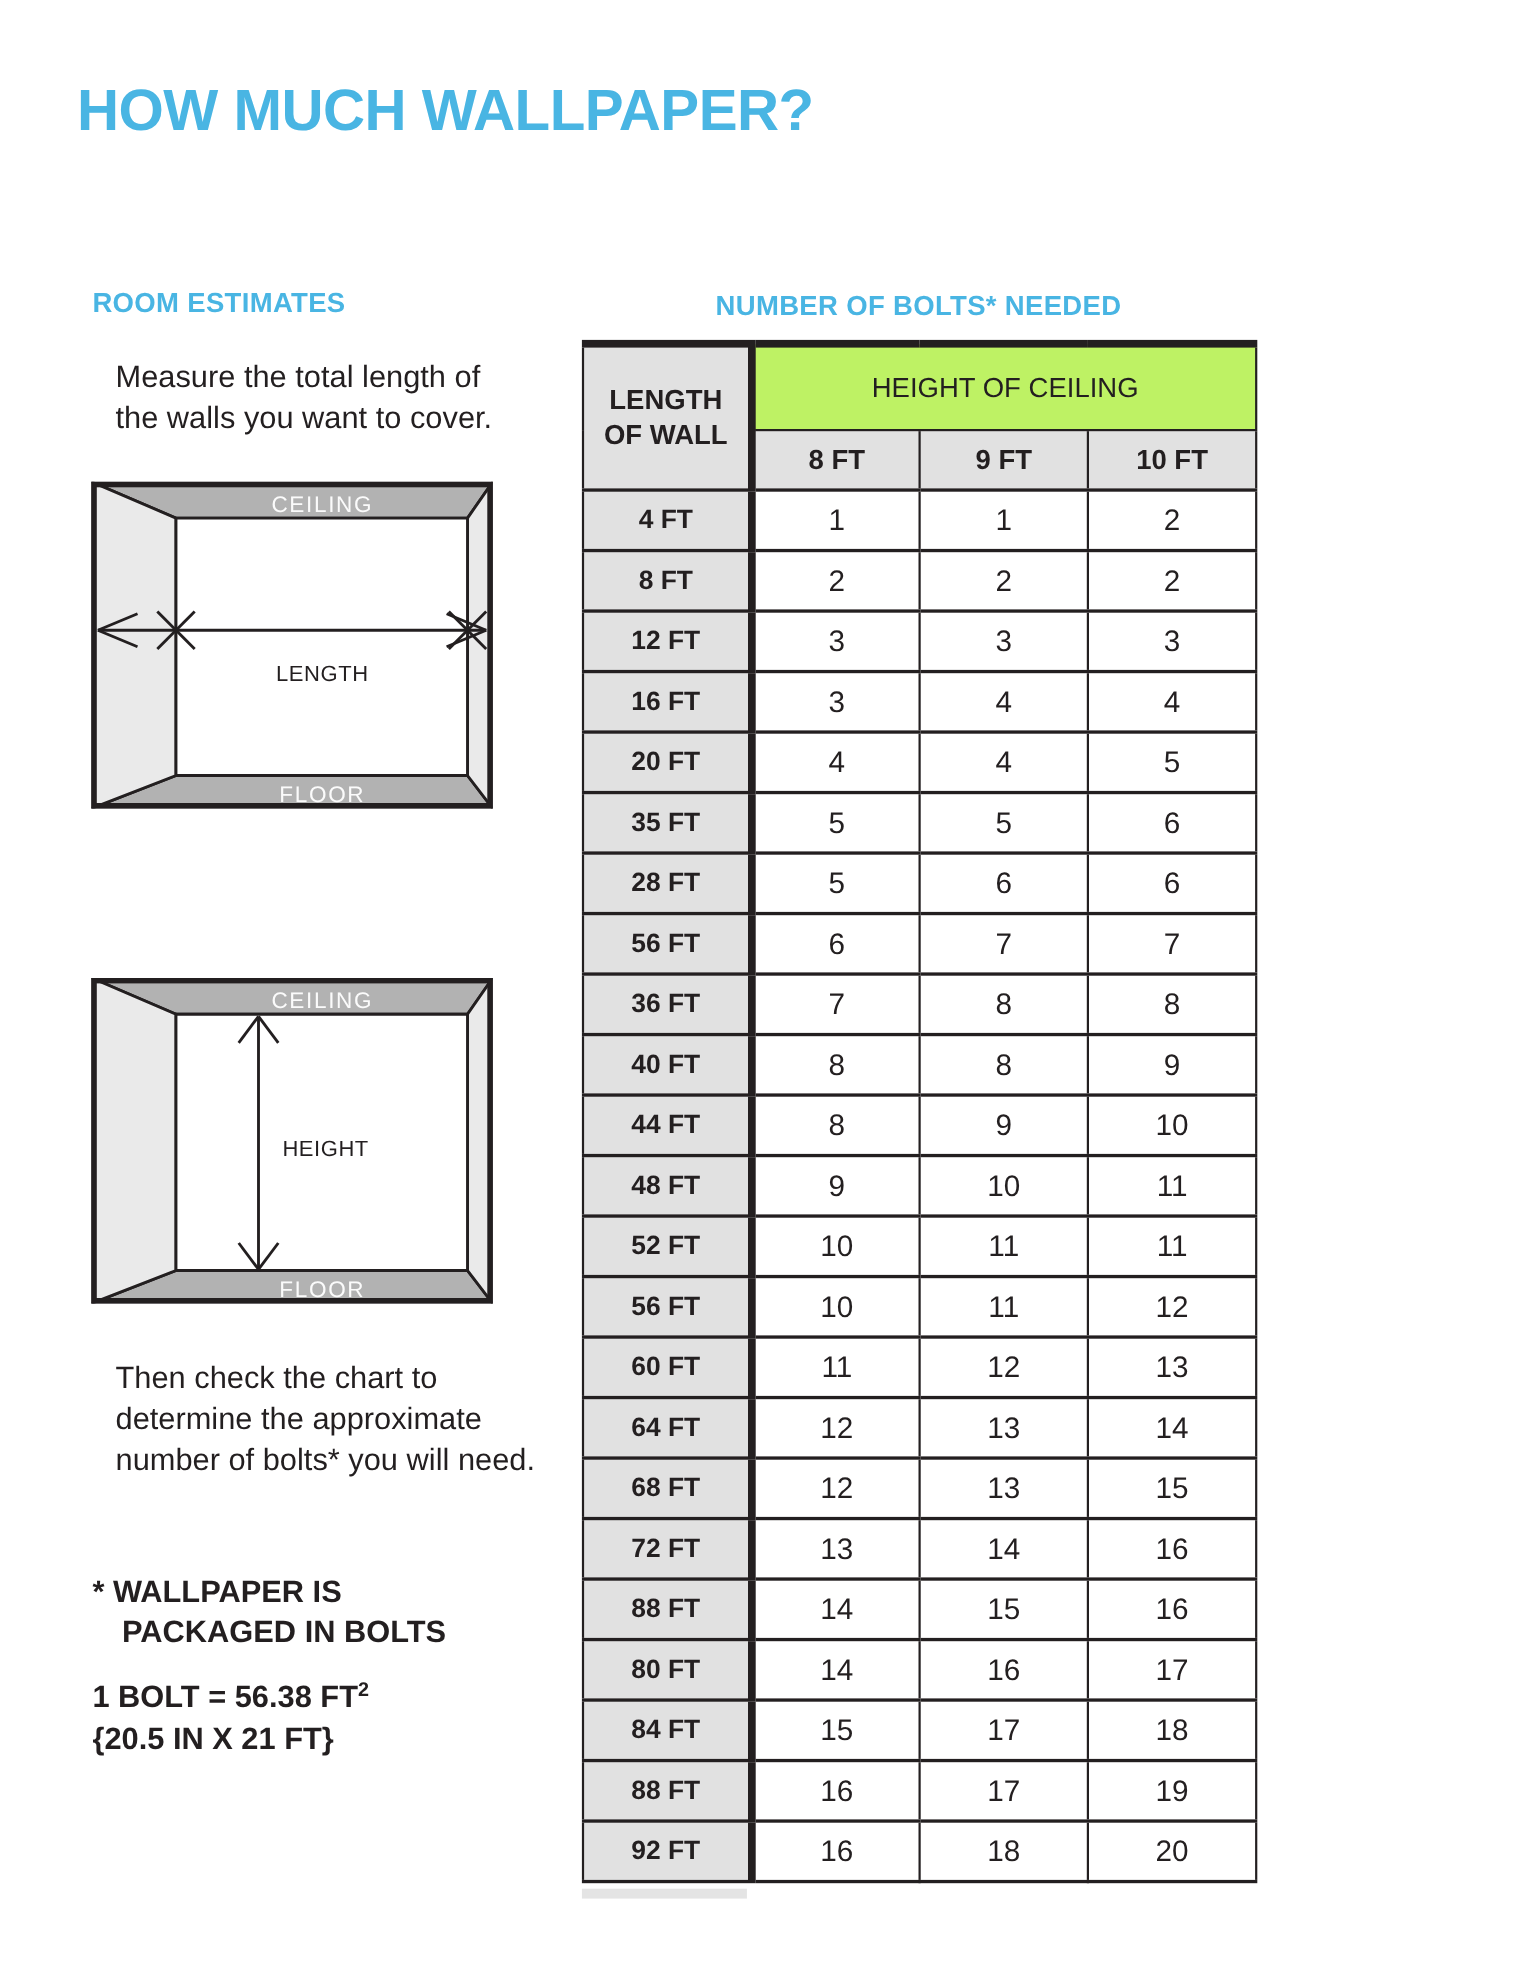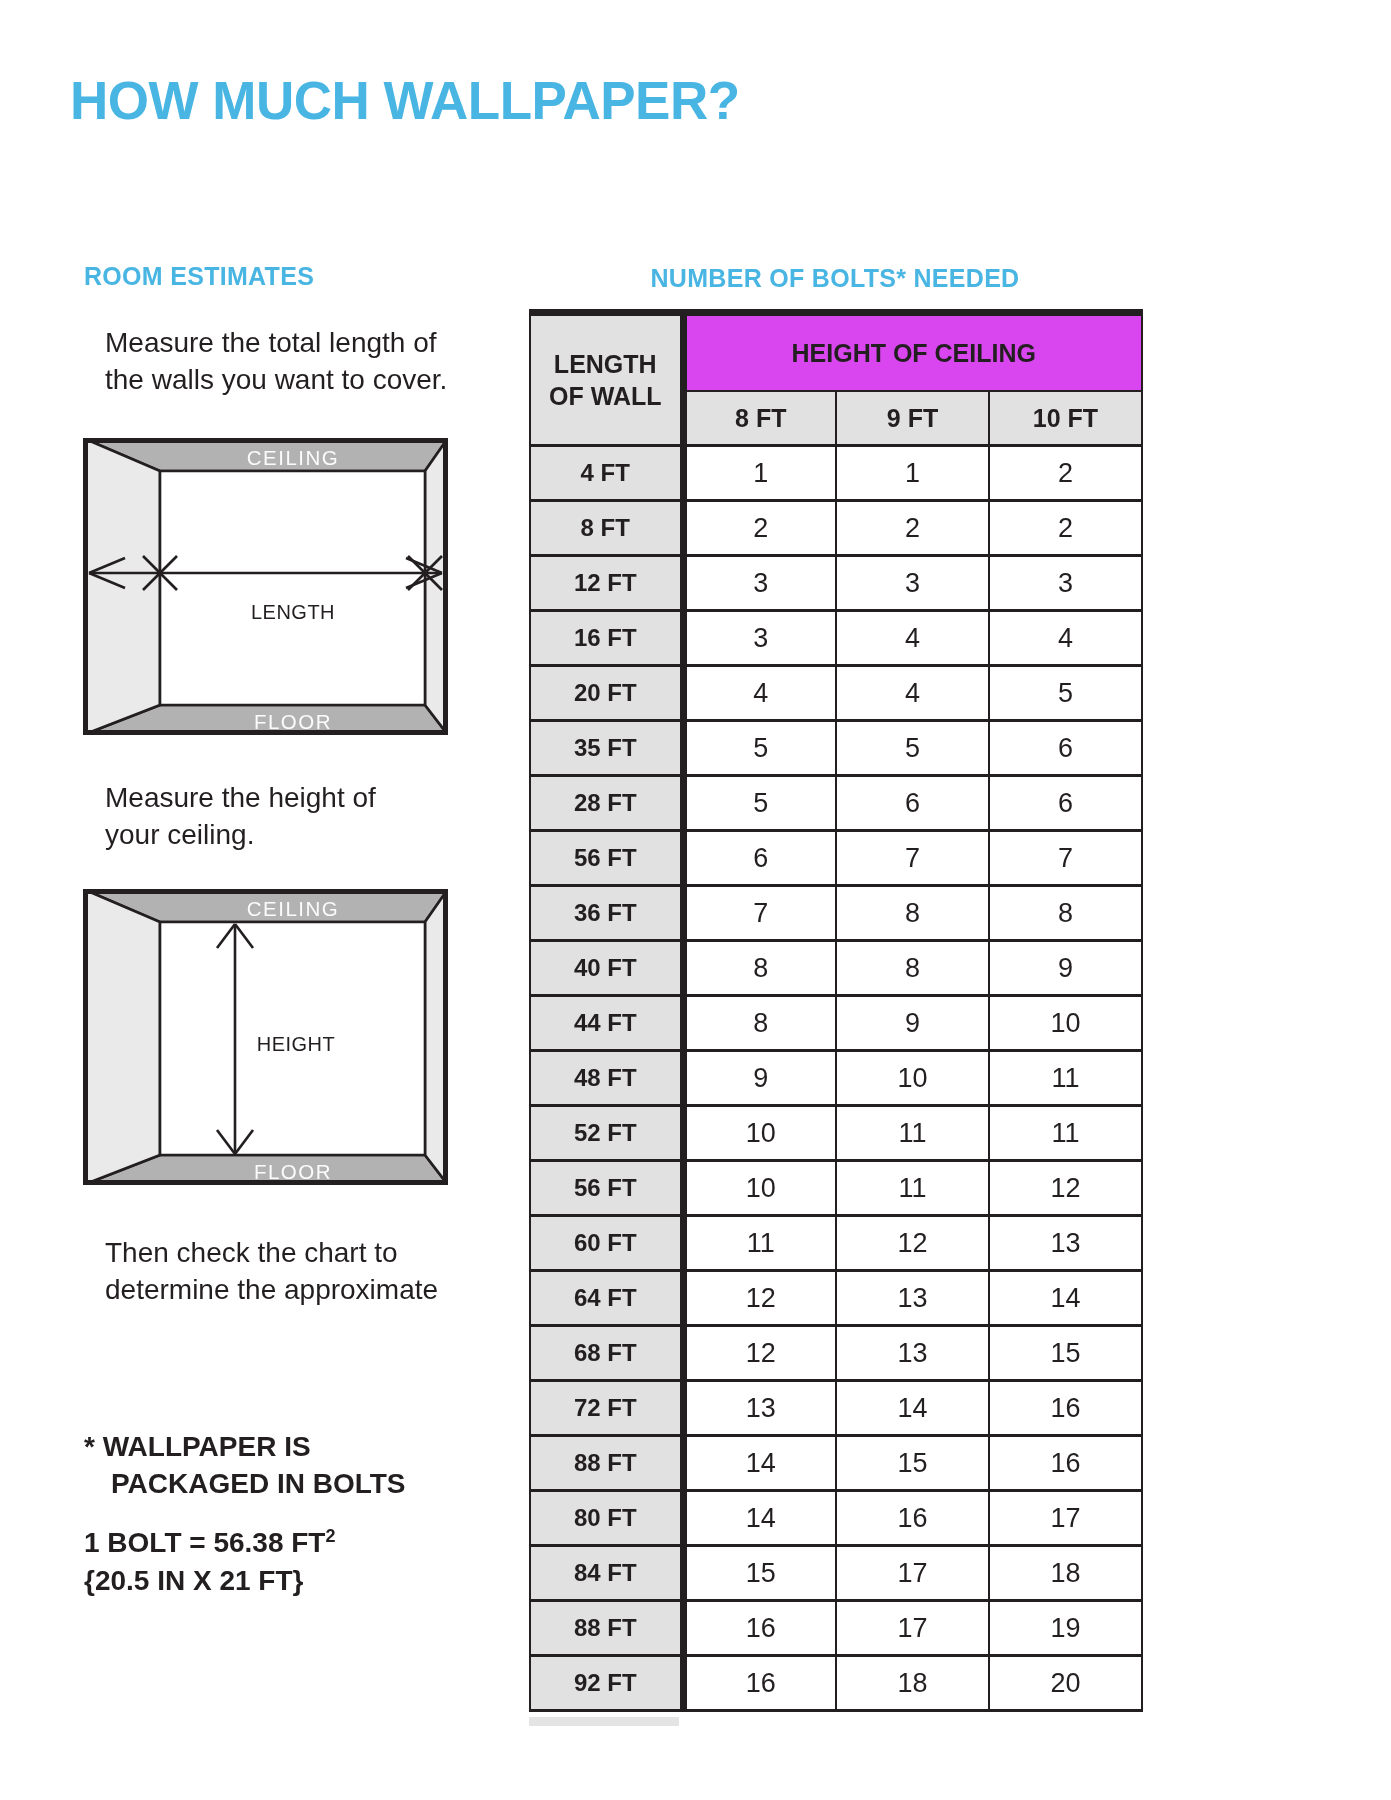--- a/index.html
+++ b/index.html
@@ -35,21 +35,21 @@
     position:absolute; left:529px; top:309px; width:612px;
     border-collapse:collapse; table-layout:fixed;
     border-top:7px solid #231f20; border-bottom:3px solid #231f20;
     border-left:2px solid #231f20; border-right:2px solid #231f20;
   }
   table.bolts th, table.bolts td { padding:0; text-align:center; vertical-align:middle; }
   th.c1 {
     background:#e1e1e1; border-right:7px solid #231f20; border-bottom:3px solid #231f20;
     font-size:25px; font-weight:bold; line-height:1.28;
   }
-  th.group { background:#d946ef; border-bottom:2px solid #231f20; height:74px; font-size:25px; font-weight:bold; }
+  th.group { background:#bef264; border-bottom:2px solid #231f20; height:74px; font-size:25px; font-weight:normal; }
   th.sub { background:#e1e1e1; border-bottom:3px solid #231f20; border-left:2px solid #231f20; height:52px; font-size:25px; font-weight:bold; }
   tr.data { height:55px;padding-left:43px; }
   tr.data td { border-top:3px solid #231f20; }
   td.label { background:#e1e1e1; border-right:7px solid #231f20; font-size:24px; font-weight:bold; }
   td.val { border-left:2px solid #231f20; font-size:27px; }
   .table-bottom-artifact { position:absolute; left:529px; top:1717px; width:150px; height:9px; background:#e4e4e4; }
   svg text { font-family:"Liberation Sans","DejaVu Sans",sans-serif; }
   .room-label-light { fill:#fbfbfb; font-size:20.5px; letter-spacing:1.5px; }
   .room-label-dark { fill:#231f20; font-size:20px; letter-spacing:0.5px; }
 </style>
@@ -83,24 +83,20 @@
       <line x1="359" y1="135" x2="323" y2="150"></line>
       <line x1="60" y1="152" x2="94" y2="118"></line>
       <line x1="60" y1="118" x2="94" y2="152"></line>
       <line x1="325" y1="152" x2="359" y2="118"></line>
       <line x1="325" y1="118" x2="359" y2="152"></line>
     </g>
     <text class="room-label-dark" x="210" y="181" text-anchor="middle">LENGTH</text>
     <rect x="2.5" y="2.5" width="360" height="292" fill="none" stroke="#231f20" stroke-width="5"></rect>
   </svg>
 
-  <div class="body-para para2">
-    <div>Measure the height of</div>
-    <div>your ceiling.</div>
-  </div>
 
   <svg class="diagram diagram2" width="365" height="296" viewBox="0 0 365 296">
     <polygon points="0,0 365,0 342,33 77,33" fill="#b2b2b2" stroke="#231f20" stroke-width="2.6"></polygon>
     <polygon points="0,296 77,266 342,266 365,296" fill="#b2b2b2" stroke="#231f20" stroke-width="2.6"></polygon>
     <polygon points="0,0 77,33 77,266 0,296" fill="#eaeaea" stroke="#231f20" stroke-width="2.6"></polygon>
     <polygon points="365,0 342,33 342,266 365,296" fill="#eaeaea" stroke="#231f20" stroke-width="2.6"></polygon>
     <polygon points="77,33 342,33 342,266 77,266" fill="#ffffff" stroke="#231f20" stroke-width="2.6"></polygon>
     <text class="room-label-light" x="210" y="27" text-anchor="middle">CEILING</text>
     <text class="room-label-light" x="210" y="290" text-anchor="middle">FLOOR</text>
     <g stroke="#231f20" stroke-width="2.6" fill="none">
@@ -110,20 +106,21 @@
       <line x1="152" y1="265" x2="134" y2="241"></line>
       <line x1="152" y1="265" x2="170" y2="241"></line>
     </g>
     <text class="room-label-dark" x="213" y="162" text-anchor="middle">HEIGHT</text>
     <rect x="2.5" y="2.5" width="360" height="291" fill="none" stroke="#231f20" stroke-width="5"></rect>
   </svg>
 
   <div class="body-para para3">
     <div>Then check the chart to</div>
     <div>determine the approximate</div>
+    <div>number of bolts* you will need.</div>
   </div>
 
   <div class="footnote">
     <div class="line1">* WALLPAPER IS</div>
     <div class="line2">PACKAGED IN BOLTS</div>
   </div>
 
   <div class="bolt-info">
     <div><span>1 BOLT = 56.38 FT</span><span class="sup">2</span></div>
     <div>{20.5 IN X 21 FT}</div>

